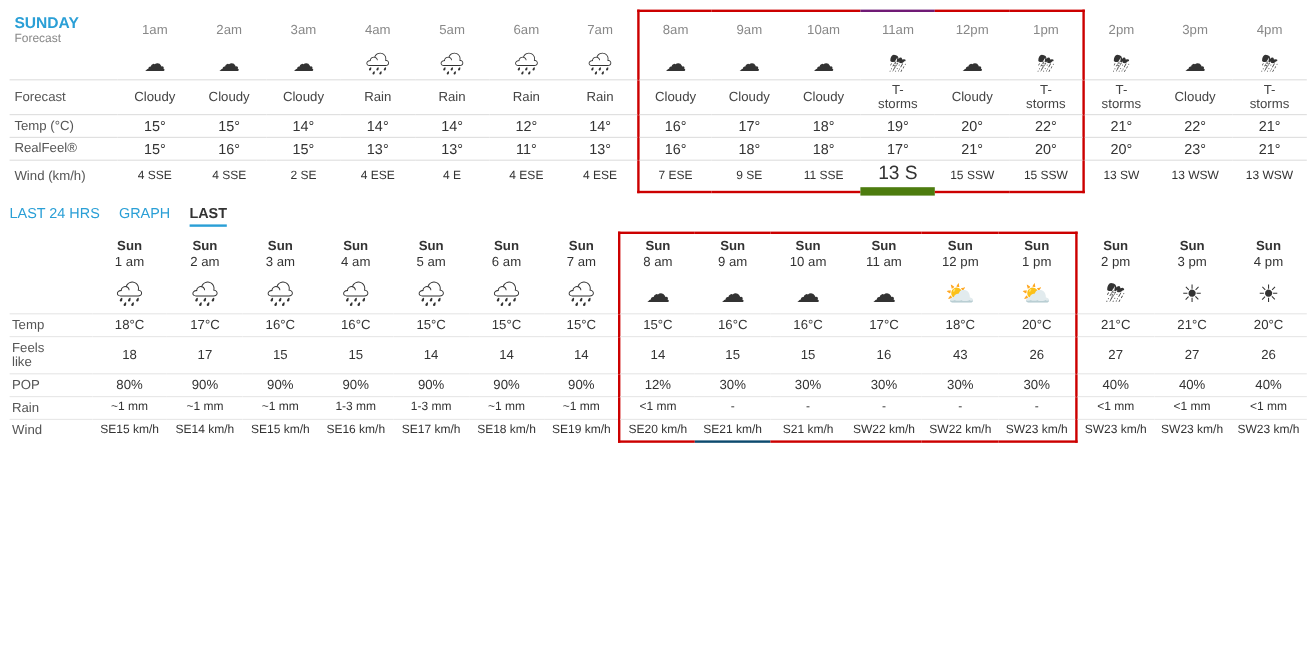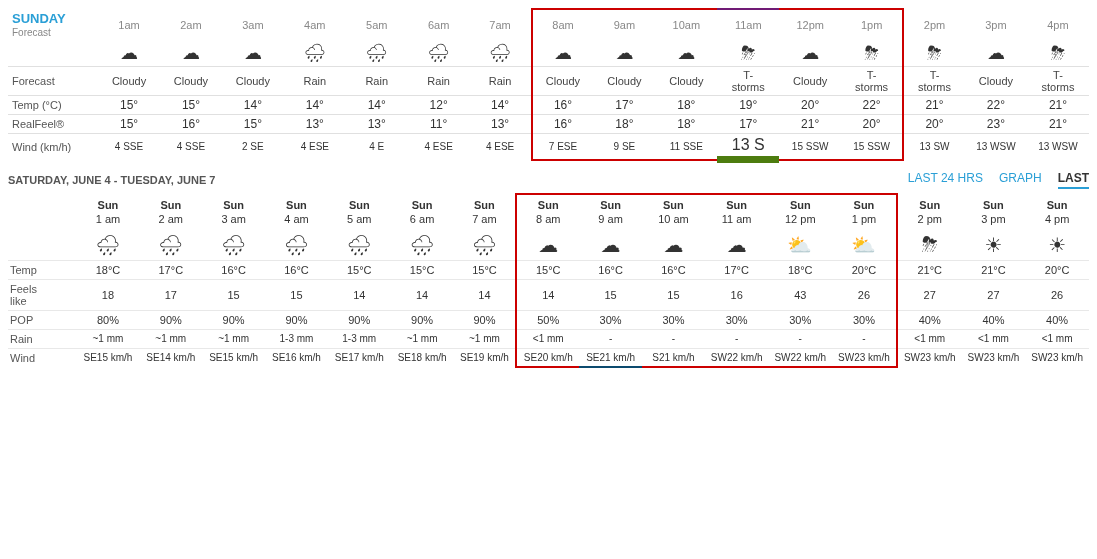--- a/index.html
+++ b/index.html
@@ -213,21 +213,20 @@
           <td style="font-size:16px;border-bottom:7px solid #4d7c0f;">13 S</td>
           <td style="font-size:10px;border-bottom:2px solid #cc0000;">15 SSW</td>
           <td style="font-size:10px;border-right:2px solid #cc0000; border-bottom:2px solid #cc0000;">15 SSW</td>
           <td style="font-size:10px;">13 SW</td>
           <td style="font-size:10px;">13 WSW</td>
           <td style="font-size:10px;">13 WSW</td>
         </tr>
       </tbody>
     </table>
     <div class="section-divider">
-      <span class="date-range">SATURDAY, JUNE 4 - TUESDAY, JUNE 7</span>
       <div class="tabs">
         <span class="tab">LAST 24 HRS</span>
         <span class="tab">GRAPH</span>
         <span class="tab active">LAST</span>
       </div>
     </div>
     <table class="bottom-table">
       <tbody>
         <tr>
           <td class="label-col"></td>
@@ -307,21 +306,21 @@
         </tr>
         <tr class="row-divider">
           <td class="label-col">POP</td>
           <td style="">80%</td>
           <td style="">90%</td>
           <td style="">90%</td>
           <td style="">90%</td>
           <td style="">90%</td>
           <td style="">90%</td>
           <td style="">90%</td>
-          <td style="border-left:2px solid #cc0000;">50%</td>
+          <td style="border-left:2px solid #cc0000;">12%</td>
           <td style="">30%</td>
           <td style="">30%</td>
           <td style="">30%</td>
           <td style="">30%</td>
           <td style="border-right:2px solid #cc0000;">30%</td>
           <td style="">40%</td>
           <td style="">40%</td>
           <td style="">40%</td>
         </tr>
         <tr class="row-divider">

